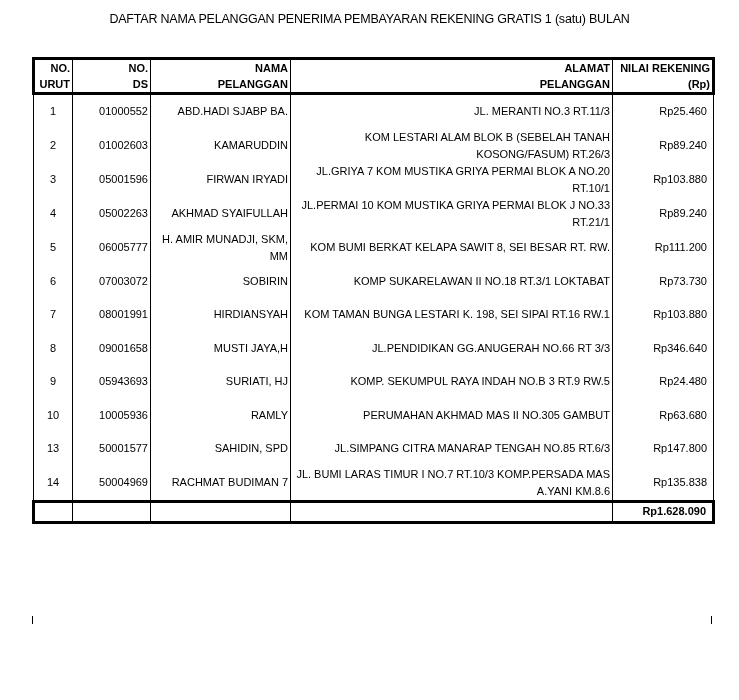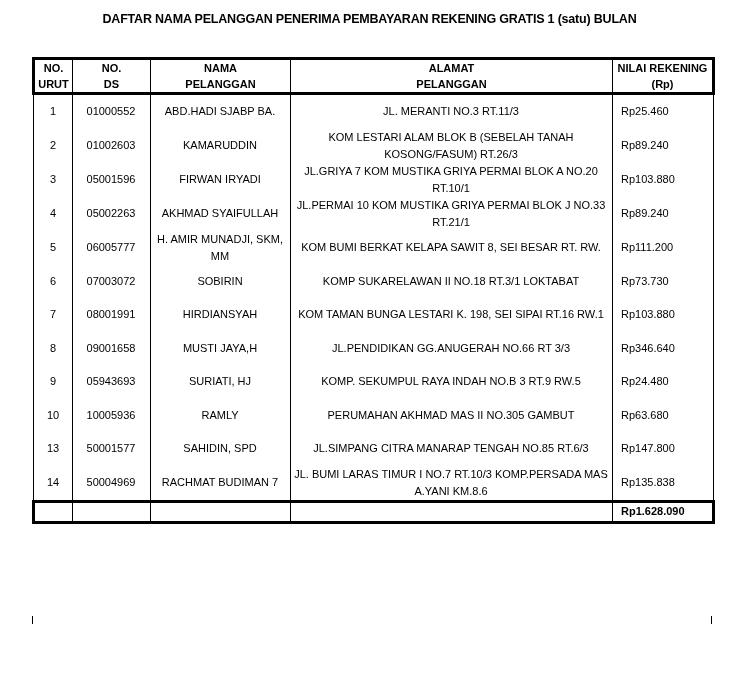--- a/index.html
+++ b/index.html
@@ -2,49 +2,49 @@
 <html><head>
 <meta charset="utf-8">
 <style>
   html, body { margin: 0; padding: 0; background: #ffffff; }
   body {
     width: 739px; height: 700px; position: relative; overflow: hidden;
     font-family: "Liberation Sans", sans-serif; color: #000;
   }
   .title {
     position: absolute; left: 0; top: 12px; width: 739px;
-    text-align: center; font-weight: bold; font-size: 12.5px; letter-spacing: -0.2px;
+    text-align: center; font-weight: normal; font-size: 12.5px; letter-spacing: -0.2px;
   }
   table.list {
     position: absolute; left: 32px; top: 57px;
     border-collapse: collapse; table-layout: fixed;
     font-size: 11px;
   }
   table.list col.c1 { width: 39px; }
   table.list col.c2 { width: 78px; }
   table.list col.c3 { width: 140px; }
   table.list col.c4 { width: 322px; }
   table.list col.c5 { width: 101px; }
   table.list th {
-    font-weight: bold; font-size: 11px; text-align: center; line-height: 16px;
+    font-weight: bold; font-size: 11px; text-align: right; line-height: 16px;
     border-left: 1px solid #000; border-right: 1px solid #000;
     border-top: 3px solid #000; border-bottom: 3px solid #000;
     height: 29px; padding: 0 2px; vertical-align: middle;
   }
   table.list th:first-child { border-left: 3px solid #000; }
   table.list th:last-child { border-right: 3px solid #000; border-radius: 9px; }
   table.list td {
     border-left: 1px solid #000; border-right: 1px solid #000;
     height: 33.5px; padding: 0 2px; vertical-align: middle; line-height: 17px;
     white-space: normal; overflow: hidden;
   }
   table.list td.no { text-align: center; }
-  table.list td.ds, table.list td.nm, table.list td.al { text-align: center; padding-left: 1px; }
+  table.list td.ds, table.list td.nm, table.list td.al { text-align: right; padding-left: 1px; }
   table.list td.val { padding: 0 6px 0 8px; }
-  .val-wrap { display: flex; justify-content: flex-start; }
+  .val-wrap { display: flex; justify-content: flex-end; }
   tr.total td {
     border-top: 3px solid #000; border-bottom: 3px solid #000; height: 18px;
   }
   tr.total td:first-child { border-left: 3px solid #000; }
   tr.total td:last-child { border-right: 3px solid #000; font-weight: bold; }
   tr.total .val-wrap { font-weight: bold; }
   .stub {
     position: absolute; background: #000; width: 1px;
   }
 </style>

